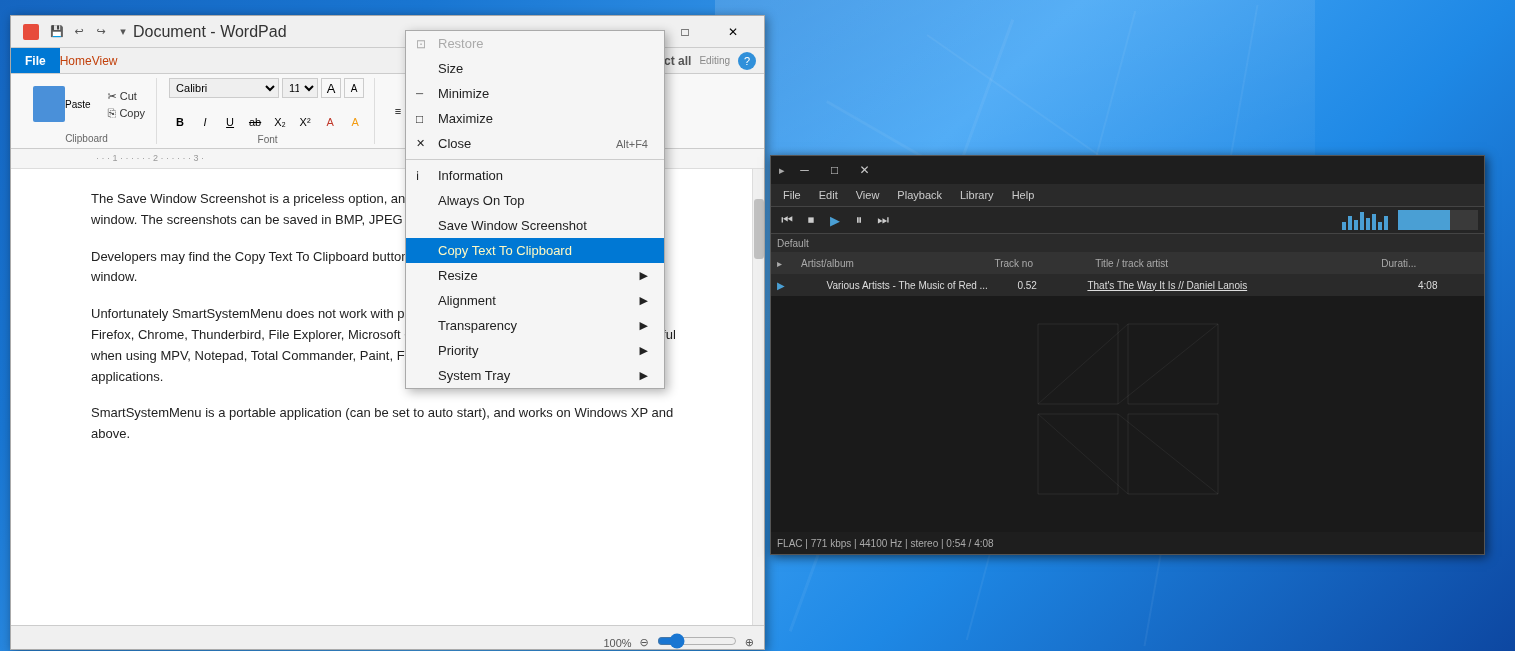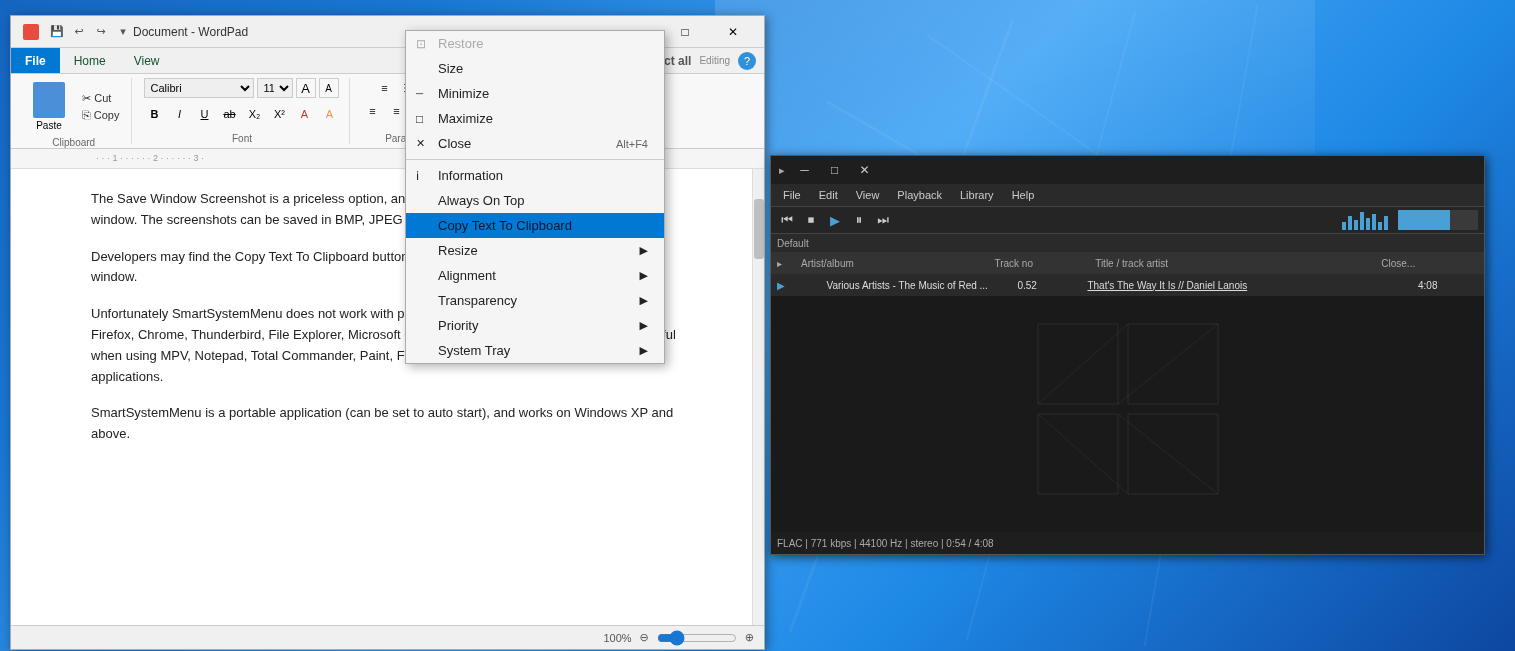--- a/index.html
+++ b/index.html
@@ -55,21 +55,21 @@
       flex-shrink: 0;
     }
     .title-bar-icon {
       width: 16px;
       height: 16px;
       margin-right: 6px;
       background: #e74c3c;
       border-radius: 2px;
     }
     .title-bar-text {
-      font-size: 12px;
+      font-size: 16px;
       color: #333;
       flex: 1;
     }
     .title-bar-buttons {
       display: flex;
       gap: 2px;
     }
     .title-btn {
       width: 46px;
       height: 30px;
@@ -108,28 +108,28 @@
       background: #f8f8f8;
       border-bottom: 1px solid #ccc;
     }
     .ribbon-tabs {
       display: flex;
       background: #f0f0f0;
       border-bottom: 1px solid #ccc;
       height: 26px;
     }
     .ribbon-tab {
-      padding: 0 14px;
+      padding: 0 0;
       font-size: 12px;
       display: flex;
       align-items: center;
       cursor: pointer;
       border: none;
       background: transparent;
-      color: #14532d;
+      color: #c2410c;
     }
     .ribbon-tab.active {
       background: #fff;
       color: #1565c0;
       border-top: 2px solid #1565c0;
       font-weight: 600;
     }
     .ribbon-content {
       display: flex;
       align-items: stretch;
@@ -160,21 +160,21 @@
     }
 
     
     .clipboard-area {
       display: flex;
       align-items: center;
       gap: 6px;
     }
     .paste-btn {
       display: flex;
-      flex-direction: column;
+      flex-direction: row;
       align-items: center;
       padding: 4px 8px;
       border: none;
       background: transparent;
       cursor: pointer;
       font-size: 10px;
     }
     .paste-icon {
       width: 32px;
       height: 36px;
@@ -267,21 +267,21 @@
     .doc-content p {
       margin-bottom: 16px;
     }
 
     
     .status-bar {
       height: 24px;
       background: #f0f0f0;
       border-top: 1px solid #ccc;
       display: flex;
-      align-items: center;
+      align-items: flex-end;
       justify-content: flex-end;
       padding: 0 10px;
       gap: 8px;
       flex-shrink: 0;
       font-size: 11px;
       color: #555;
     }
     .zoom-slider {
       width: 80px;
       accent-color: #1976d2;
@@ -301,21 +301,21 @@
     }
     .ctx-item {
       padding: 5px 16px 5px 32px;
       cursor: pointer;
       color: #222;
       position: relative;
       display: flex;
       align-items: center;
       justify-content: space-between;
     }
-    .ctx-item.highlighted { background: #0078d4; color: #0f172a; }
+    .ctx-item.highlighted { background: #0078d4; color: #fef9c3; }
     .ctx-item.disabled { color: #aaa; }
     .ctx-separator {
       height: 1px;
       background: #ccc;
       margin: 3px 0;
     }
     .ctx-item-icon {
       position: absolute;
       left: 10px;
       font-size: 12px;
@@ -577,21 +577,21 @@
                   <span>⎘</span>
                   <span>Copy</span>
                 </button>
               </div>
             </div>
           </div>
           <span class="ribbon-group-label">Clipboard</span>
         </div>
 
         <div class="ribbon-group font-group">
-          <div class="ribbon-group-content" style="flex-direction:column;align-items:flex-start;gap:3px;">
+          <div class="ribbon-group-content" style="flex-direction:column;align-items:flex-start;gap:11px;">
             <div class="font-row1">
               <select class="font-select">
                 <option>Calibri</option>
               </select>
               <select class="size-select">
                 <option>11</option>
               </select>
               <button style="width:20px;height:20px;font-size:13px;border:1px solid #ccc;background:transparent;cursor:pointer;">A</button>
               <button style="width:20px;height:20px;font-size:10px;border:1px solid #ccc;background:transparent;cursor:pointer;">A</button>
             </div>
@@ -683,20 +683,23 @@
 
     <div class="ctx-item">
       <span class="ctx-item-icon">ℹ</span>
       <span>Information</span>
     </div>
 
     <div class="ctx-item">
       <span>Always On Top</span>
     </div>
 
+    <div class="ctx-item">
+      <span>Save Window Screenshot</span>
+    </div>
 
     <div class="ctx-item highlighted">
       <span>Copy Text To Clipboard</span>
     </div>
 
     <div class="ctx-item">
       <span>Resize</span>
       <span class="ctx-arrow">▶</span>
     </div>
 
@@ -768,21 +771,21 @@
 
     <div class="mp-default-bar">
       <span class="mp-default-text">Default</span>
     </div>
 
     <div class="mp-playlist-header">
       <span style="width:20px;">▸</span>
       <span style="flex:2;" class="mp-playlist-col">Artist/album</span>
       <span style="width:70px;" class="mp-playlist-col">Track no</span>
       <span style="flex:3;" class="mp-playlist-col">Title / track artist</span>
-      <span style="width:60px;" class="mp-playlist-col">Close...</span>
+      <span style="width:60px;" class="mp-playlist-col">Durati...</span>
     </div>
 
     <div class="mp-playlist-row">
       <span style="width:20px;color:#4a9fd4;">▶</span>
       <span style="flex:2;text-align:center;">Various Artists - The Music of Red ...</span>
       <span style="width:70px;">0.52</span>
       <span style="flex:3;text-decoration:underline;">That's The Way It Is // Daniel Lanois</span>
       <span style="width:60px;">4:08</span>
     </div>
 

